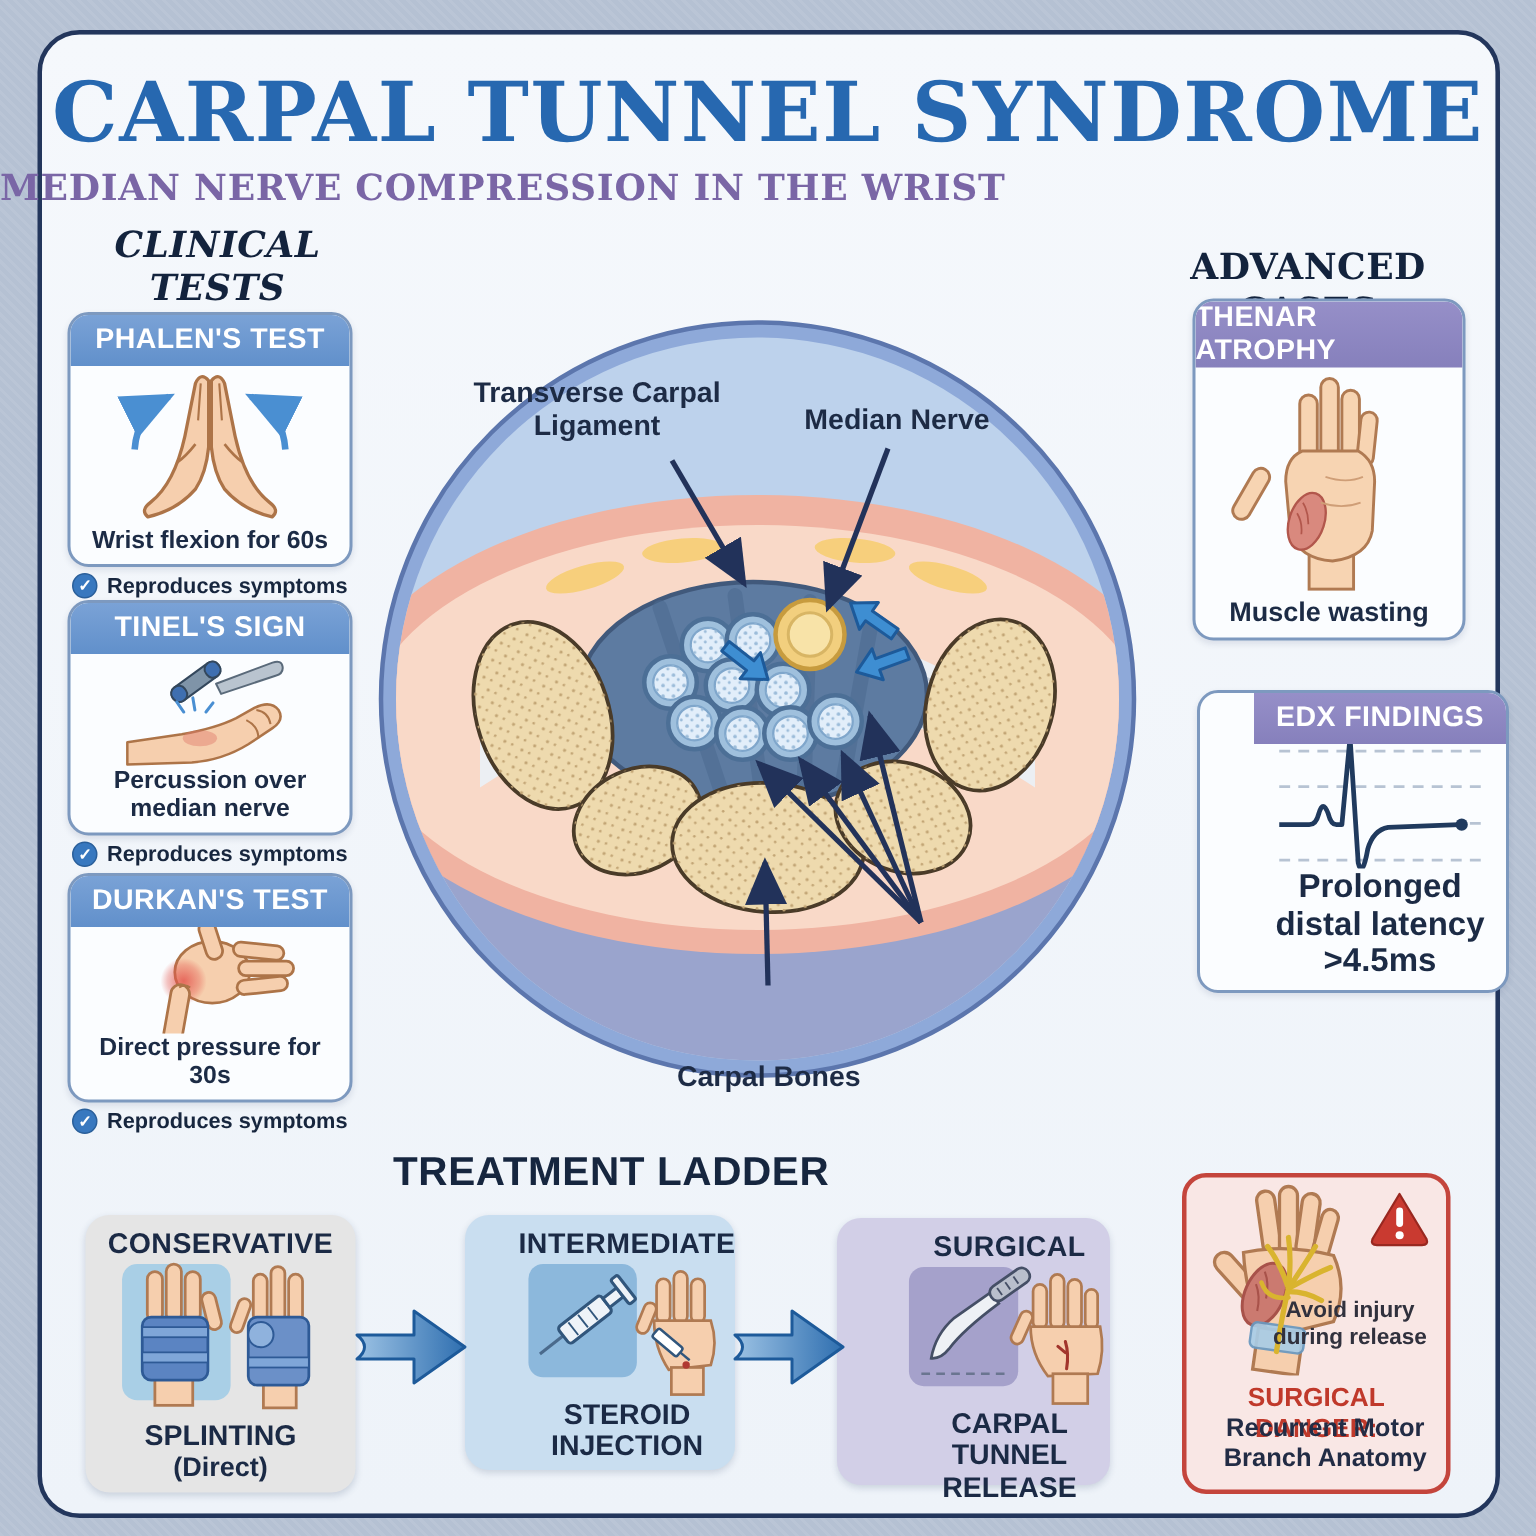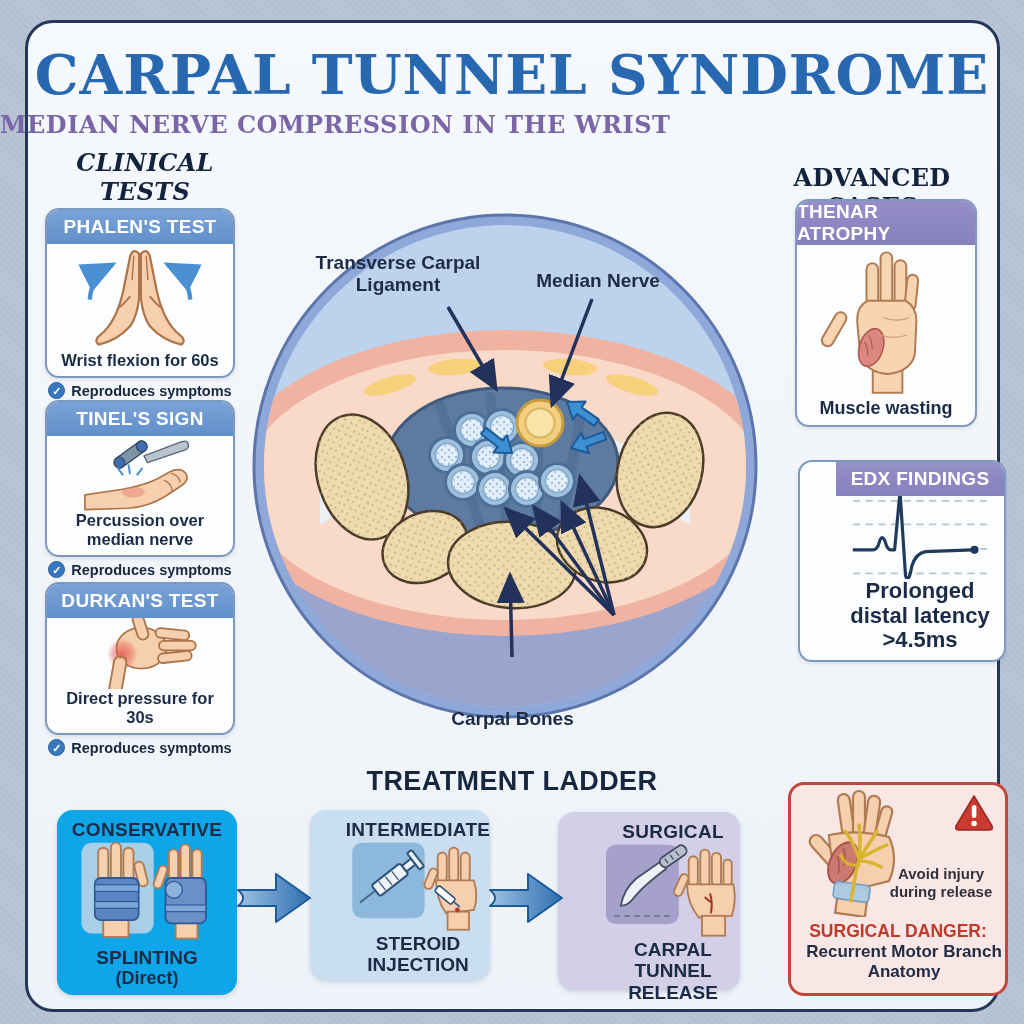--- a/index.html
+++ b/index.html
@@ -55,35 +55,35 @@
     font-size:11px; line-height:17px; text-align:center; flex:0 0 17px;
     border:1.5px solid #2a5f9a;
   }
   
   .anat-label {
     position:absolute; text-align:center; font-weight:bold; font-size:19px;
     line-height:1.18; color:#1d2b45; z-index:3;
   }
   
   .treat-heading {
-    position:absolute; left:262px; top:766px; width:500px; text-align:center;
+    position:absolute; left:262px; top:766px; width:500px; text-align:left;
     font-size:27px; font-weight:800; color:#16263f; letter-spacing:.4px;
   }
   .step-card {
     position:absolute; border-radius:16px; display:flex; flex-direction:column;
     align-items:center; box-shadow:0 2px 5px rgba(40,60,100,.18);
   }
   .stage { font-size:19px; font-weight:800; color:#1b2a45; margin-top:9px; letter-spacing:.3px; }
   .tname { font-size:19px; font-weight:800; color:#1b2a45; text-align:center; line-height:1.12; }
   .tnote { font-size:18px; font-weight:600; color:#1b2a45; text-align:center; }
-  .bg-cons { background:#0ea5e9; }
+  .bg-cons { background:#e5e5e5; }
   .bg-int  { background:#c9def0;padding-left:36px; }
   .bg-surg { background:#d2cfe7; }
   .danger-card {
-    position:absolute; left:788px; top:782px; width:220px; height:214px;
+    position:absolute; left:788px; top:782px; width:179px; height:214px;
     background:#f9e7e5; border:3px solid #c4453c; border-radius:16px;
   }
   .danger-note {
     position:absolute; right:8px; top:80px; width:112px; text-align:center;
     font-size:15px; font-weight:600; color:#31313d; line-height:1.18;
   }
   .danger-title {
     position:absolute; left:0; top:136px; width:100%; text-align:center;
     font-size:17.5px; font-weight:800; color:#c0392b;
   }

